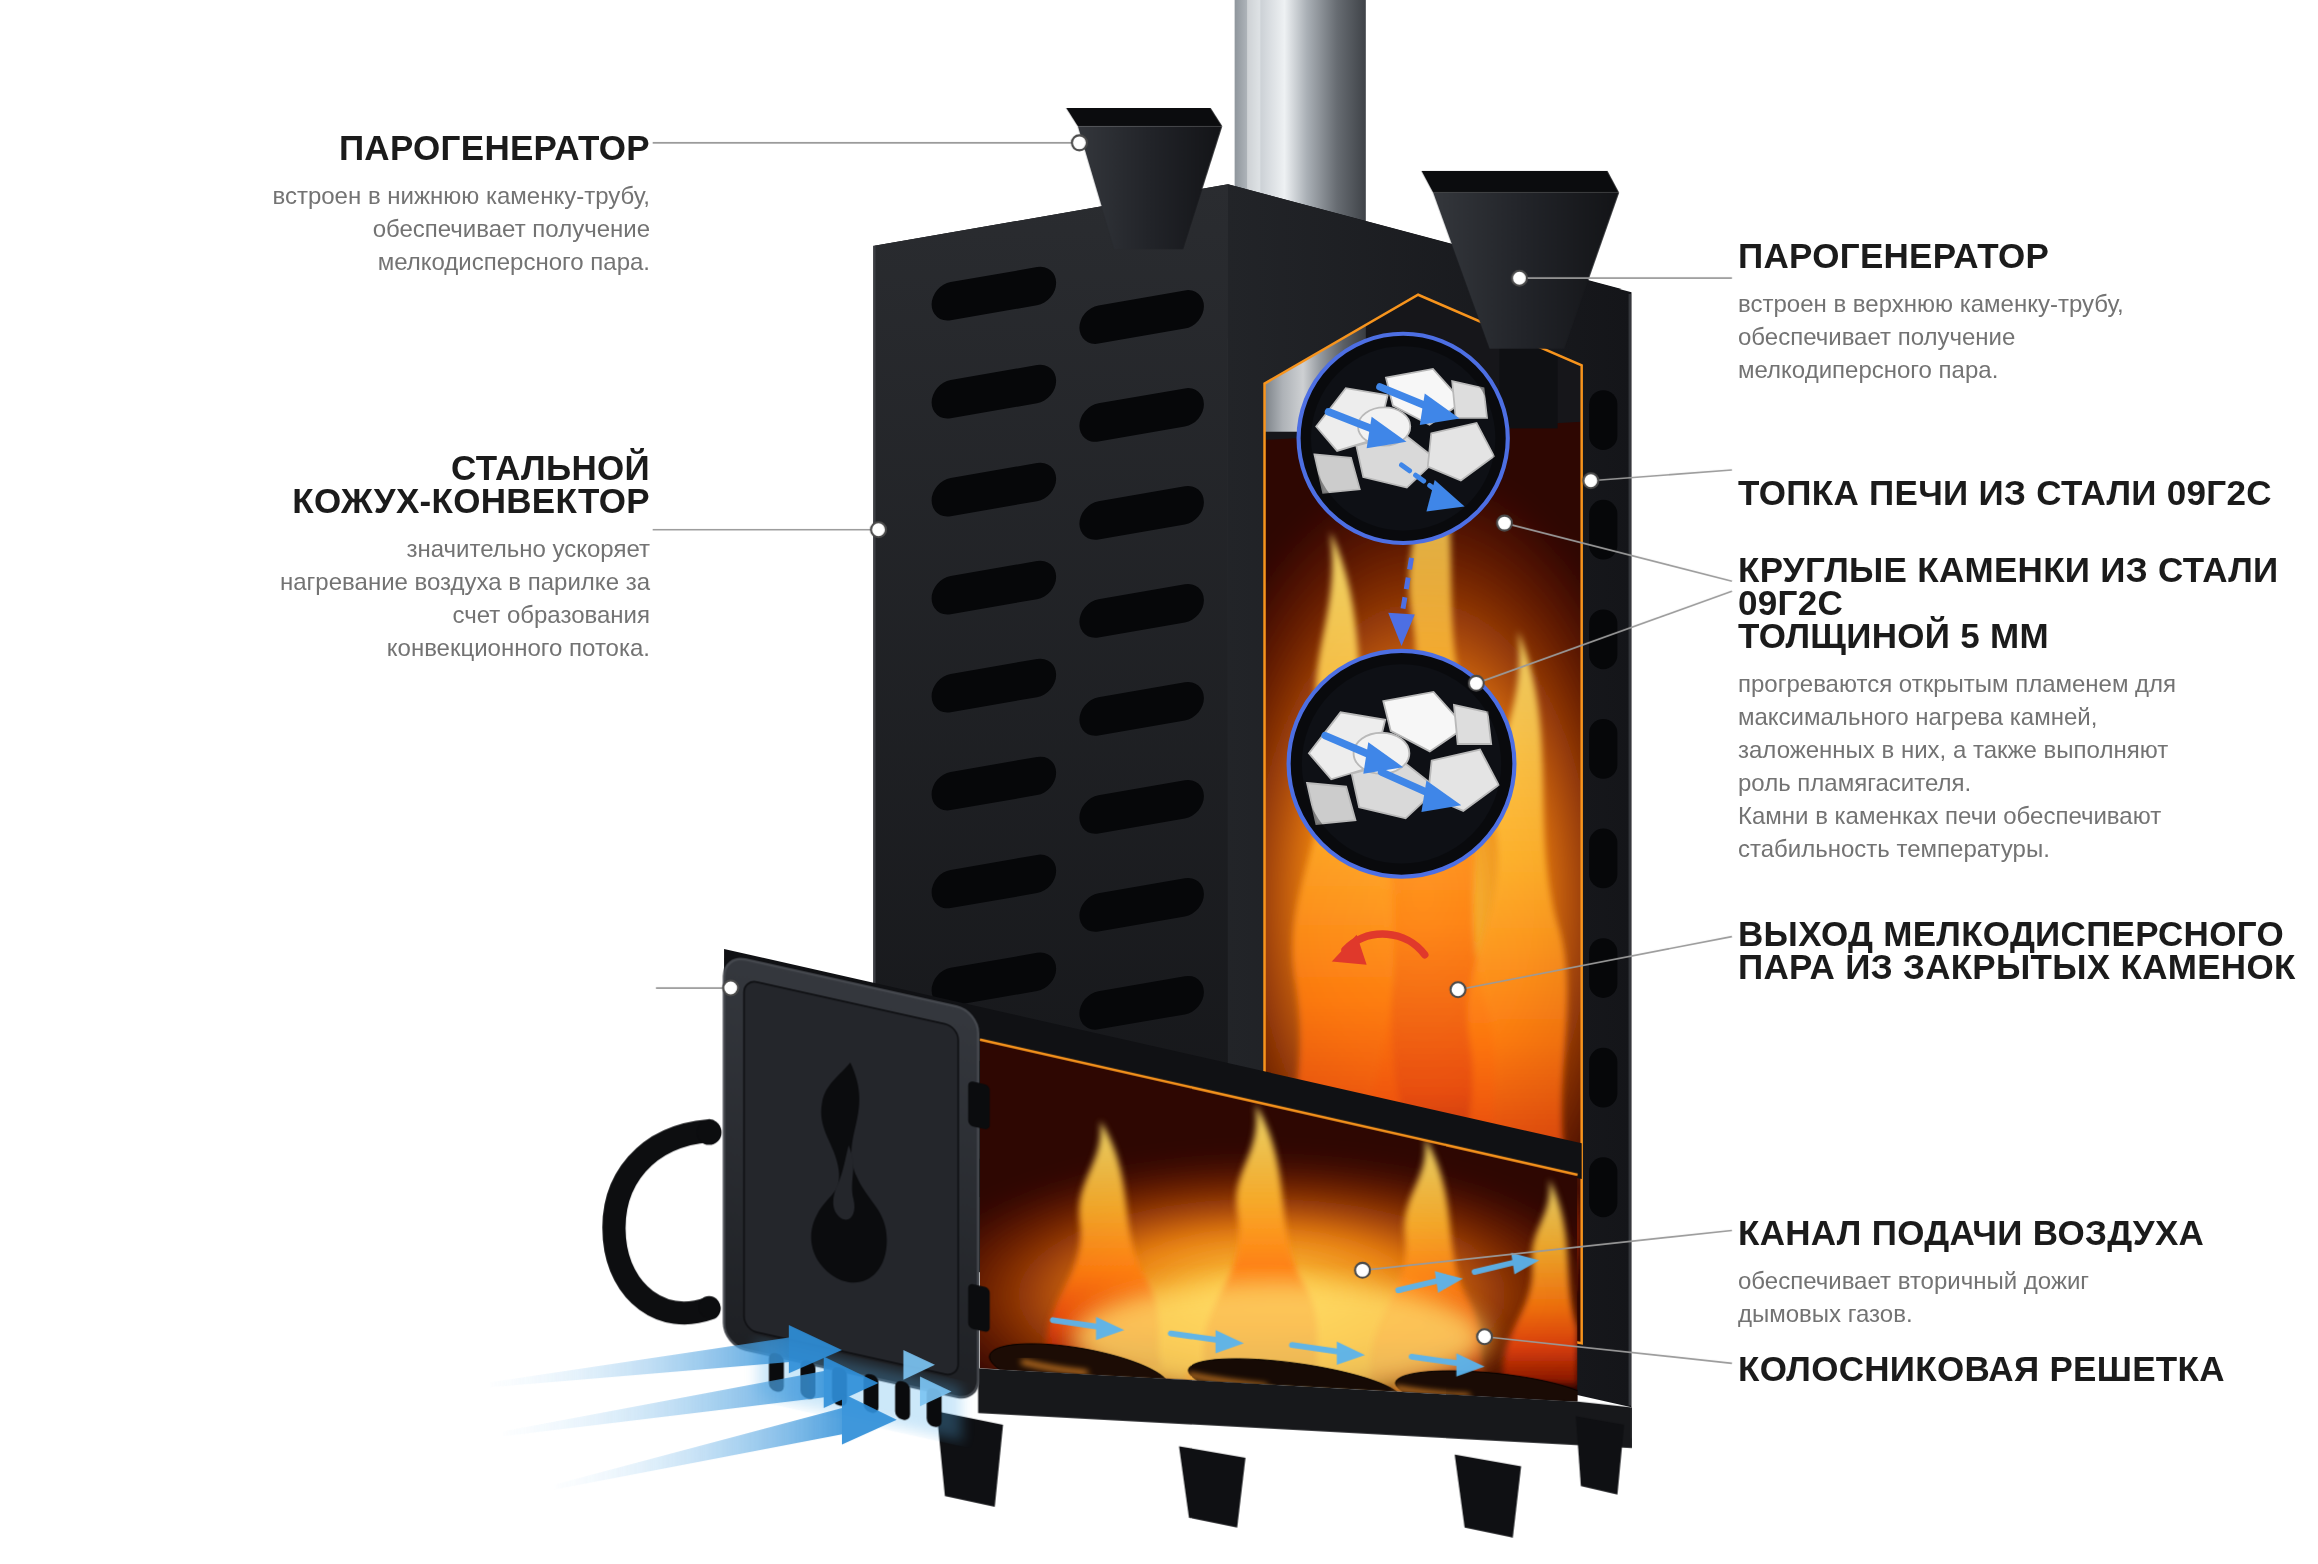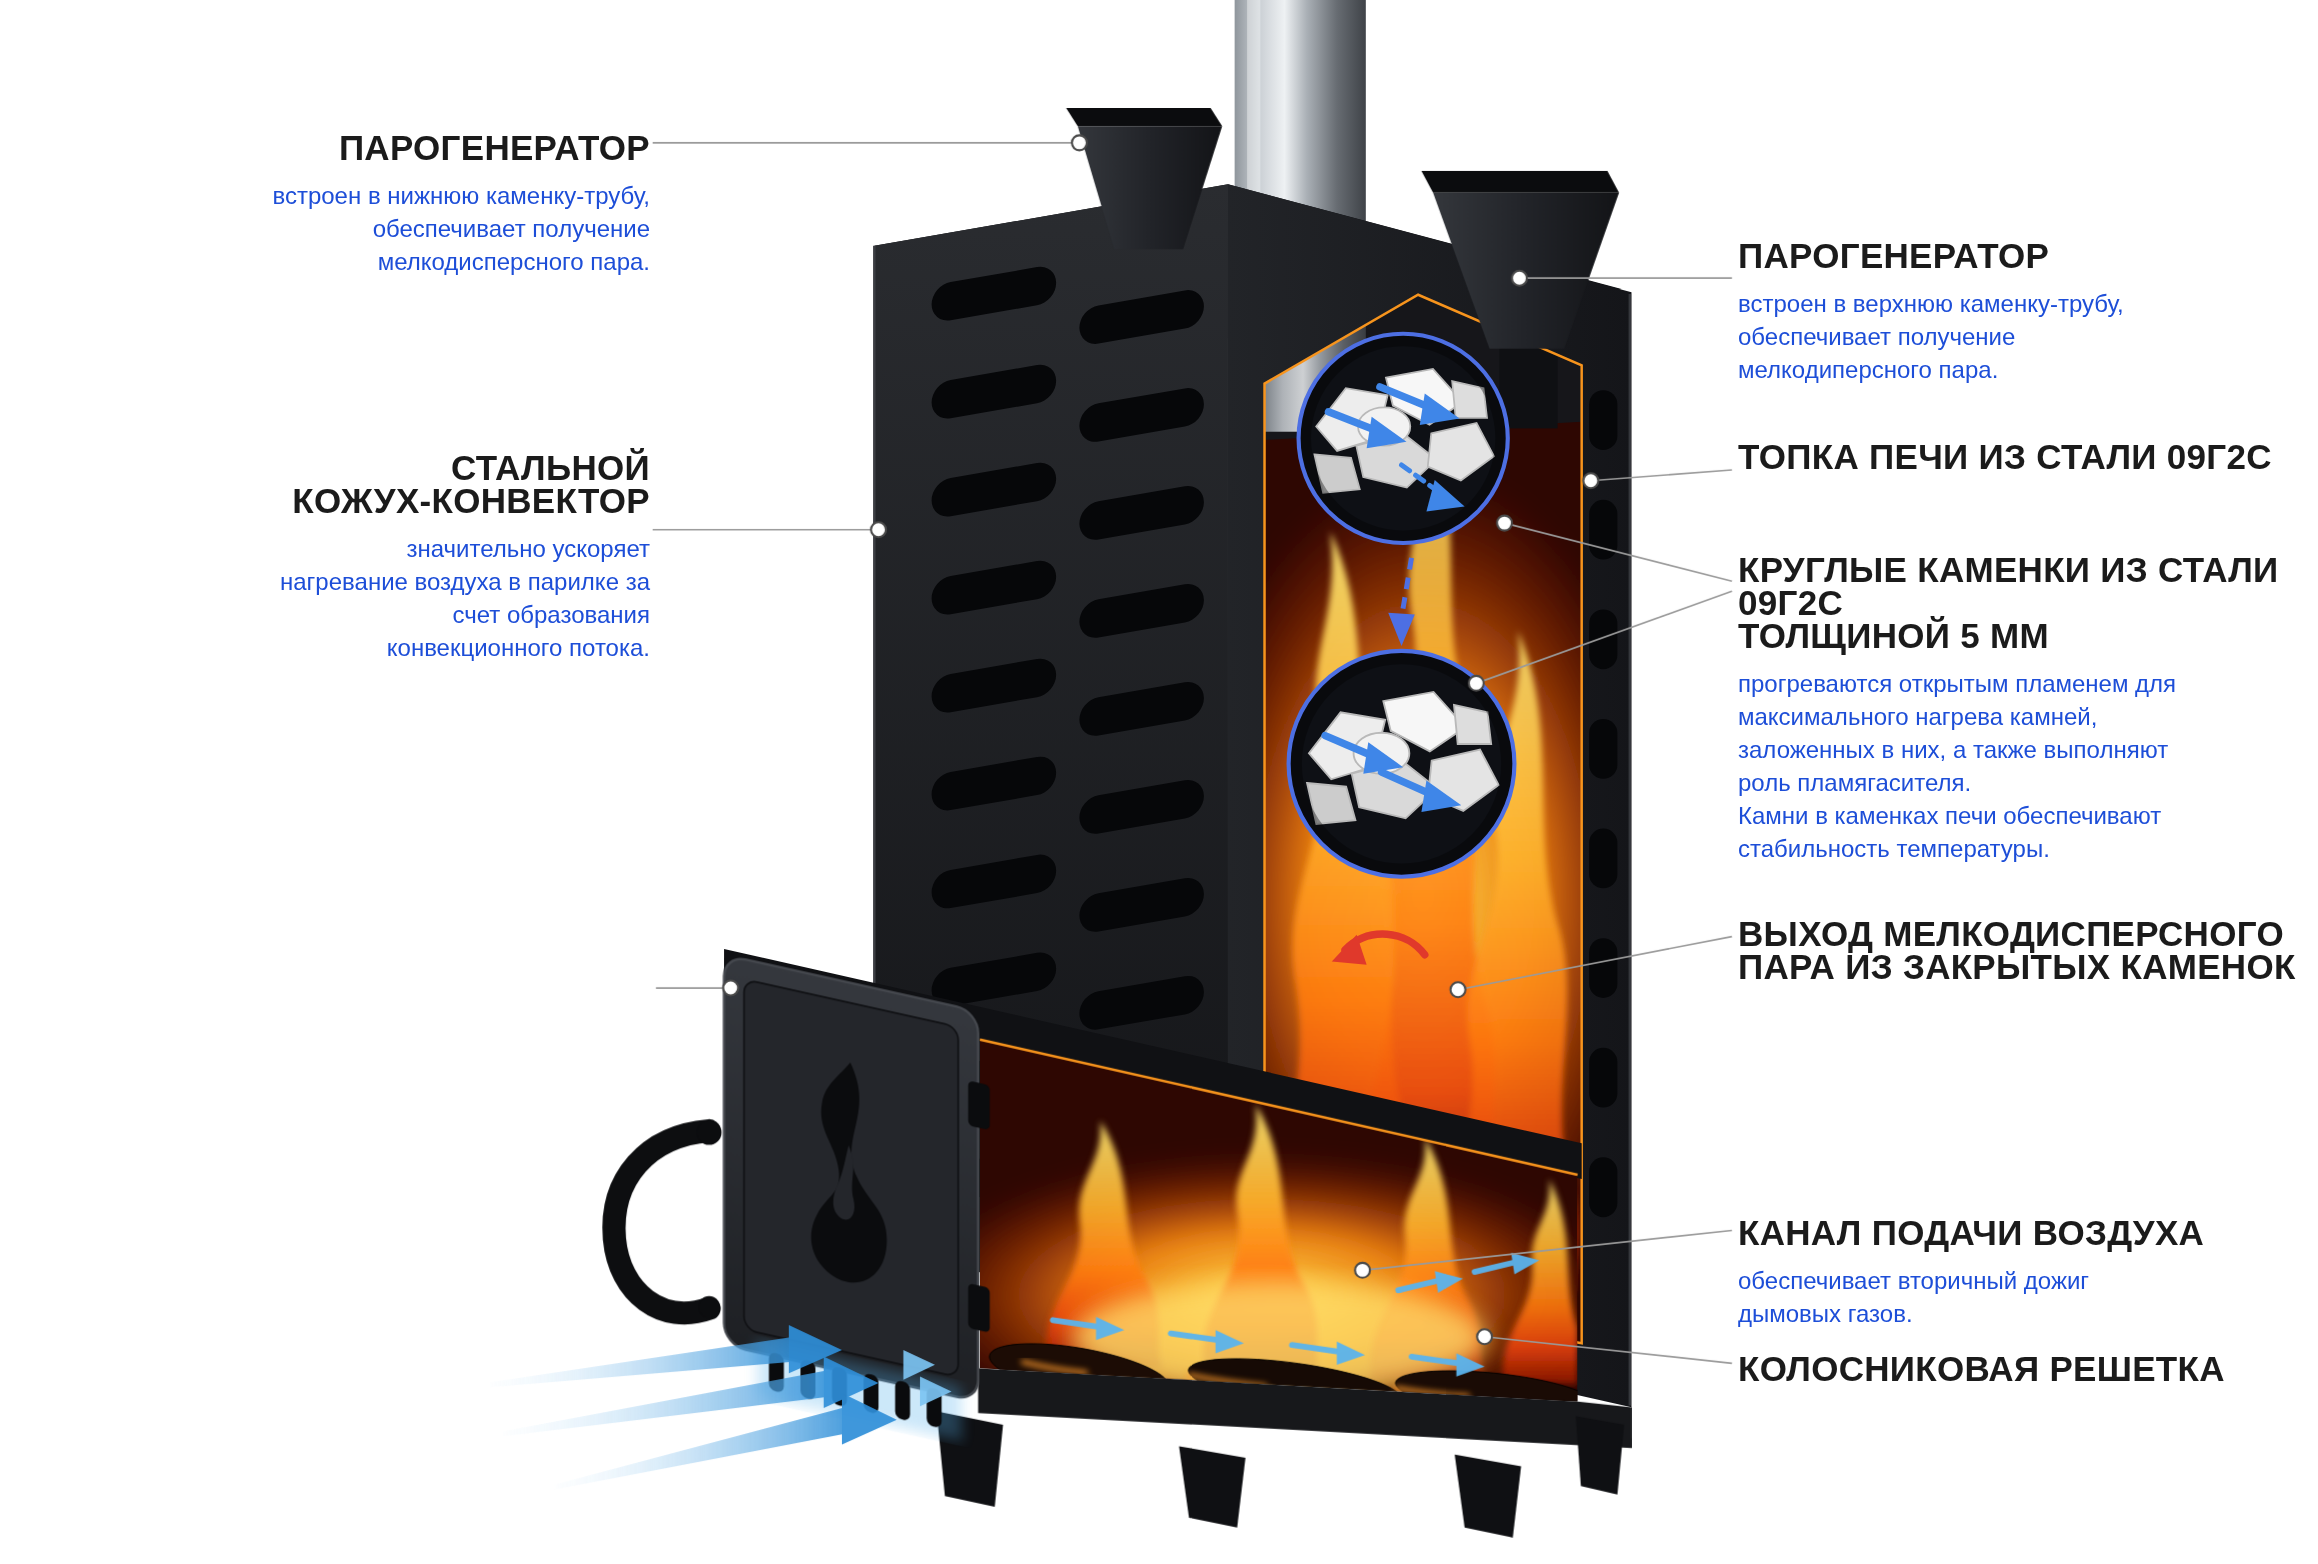--- a/index.html
+++ b/index.html
@@ -1,21 +1,21 @@
 <!DOCTYPE html>
 <html style="font-size:13.3px"><head>
 <meta charset="utf-8">
 <style>
   html,body{margin:0;padding:0;background:#fff;}
   #stage{position:relative;width:2319px;height:1565px;background:#fff;
          font-family:"Liberation Sans",sans-serif;overflow:hidden;}
   #art{position:absolute;left:0;top:0;}
   .ann{position:absolute;white-space:pre-line;}
   .ann .t{font-weight:700;font-size:35px;line-height:33px;color:#1b1b1b;letter-spacing:0.3px;}
-  .ann .b{font-weight:400;font-size:24px;line-height:33px;color:#1d4ed8;}
+  .ann .b{font-weight:400;font-size:24px;line-height:33px;color:#737373;}
   .ann.left{text-align:right;right:1669px;width:631px;}
   .ann.right{left:1738px;width:581px;}
 </style>
 </head>
 <body>
 
 <div id="stage">
 
 <svg id="art" viewBox="0 0 2793 1885" width="2319" height="1565">
   <defs>
@@ -326,21 +326,21 @@
 счет образования
 конвекционного потока.</div>
 </div>
 
 <div class="ann right" style="top:224px">
   <div class="t">ПАРОГЕНЕРАТОР</div>
   <div class="b">встроен в верхнюю каменку-трубу,
 обеспечивает получение
 мелкодиперсного пара.</div>
 </div>
-<div class="ann right" style="top:425px">
+<div class="ann right" style="top:461px">
   <div class="t">ТОПКА ПЕЧИ ИЗ СТАЛИ 09Г2С</div>
   <div class="b"></div>
 </div>
 <div class="ann right" style="top:538px">
   <div class="t">КРУГЛЫЕ КАМЕНКИ ИЗ СТАЛИ 09Г2С
 ТОЛЩИНОЙ 5 ММ</div>
   <div class="b">прогреваются открытым пламенем для
 максимального нагрева камней,
 заложенных в них, а также выполняют
 роль пламягасителя.

